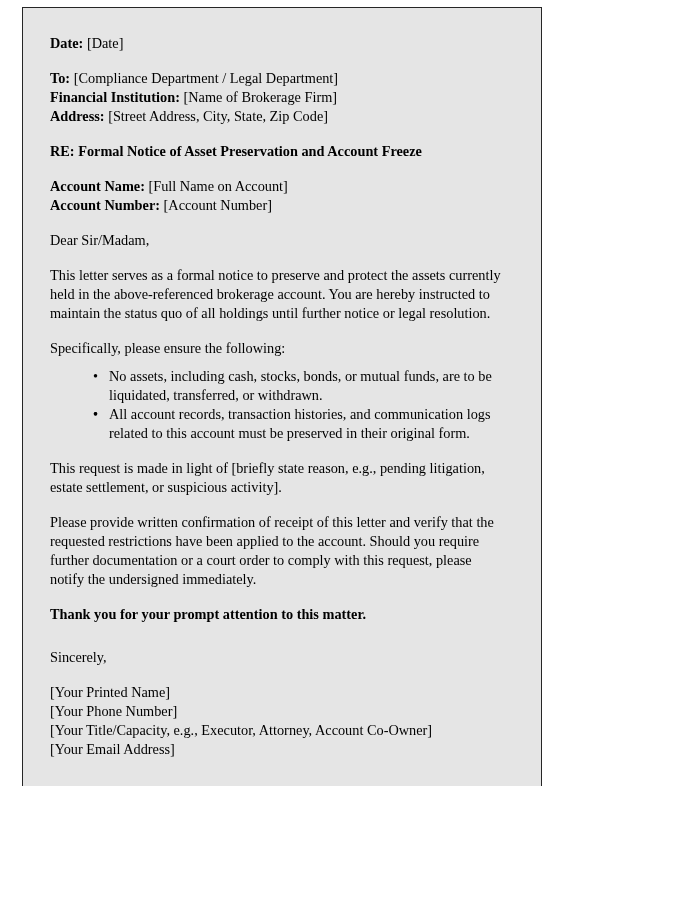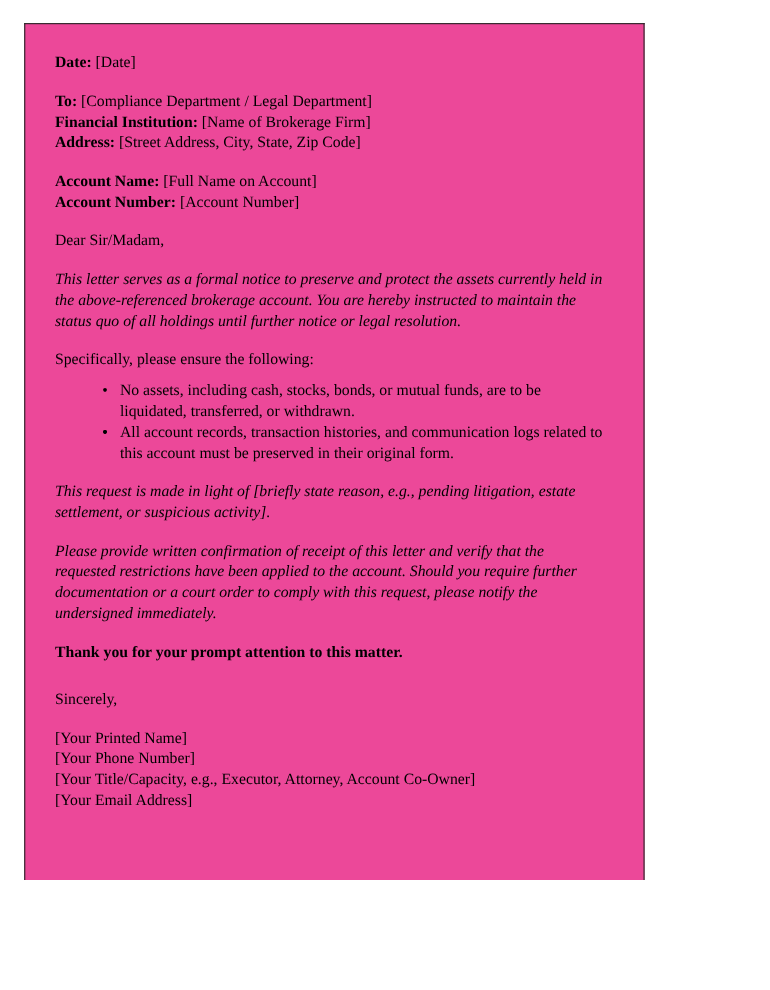--- a/index.html
+++ b/index.html
@@ -14,49 +14,48 @@
     overflow: hidden;
     font-family: "Liberation Serif", "DejaVu Serif", serif;
     color: #000000;
     -webkit-font-smoothing: antialiased;
   }
 
   
   .letter-frame {
     position: absolute;
     left: 22px;
-    top: 21px;
-    width: 564px;
+    top: 7px;
+    width: 520px;
     height: 779px;
     box-sizing: border-box;
     border-top: 1.5px solid #262626;
     border-left: 1.5px solid #262626;
     border-right: 1.5px solid #262626;
     border-bottom: none;
-    background: #ec4899;
+    background: #e5e5e5;
   }
 
   .letter-body {
     padding: 26px 36px 0 27px;
     font-size: 14.3px;
     line-height: 19px;
   }
 
   
   .block {
     margin: 0 0 16px 0;
   }
   .line {
     display: block;
     white-space: normal;
   }
   .para {
     margin: 0 0 16px 0;
     text-align: left;
-    font-style: italic;
   }
 
   .lbl {
     font-weight: bold;
   }
   .val {
     font-weight: normal;
   }
 
   .re-line {
@@ -130,20 +129,21 @@
       <span class="line">
         <span class="lbl">Financial Institution:</span>
         <span class="val">[Name of Brokerage Firm]</span>
       </span>
       <span class="line">
         <span class="lbl">Address:</span>
         <span class="val">[Street Address, City, State, Zip Code]</span>
       </span>
     </div>
 
+    <div class="re-line">RE: Formal Notice of Asset Preservation and Account Freeze</div>
 
     <div class="block">
       <span class="line">
         <span class="lbl">Account Name:</span>
         <span class="val">[Full Name on Account]</span>
       </span>
       <span class="line">
         <span class="lbl">Account Number:</span>
         <span class="val">[Account Number]</span>
       </span>

